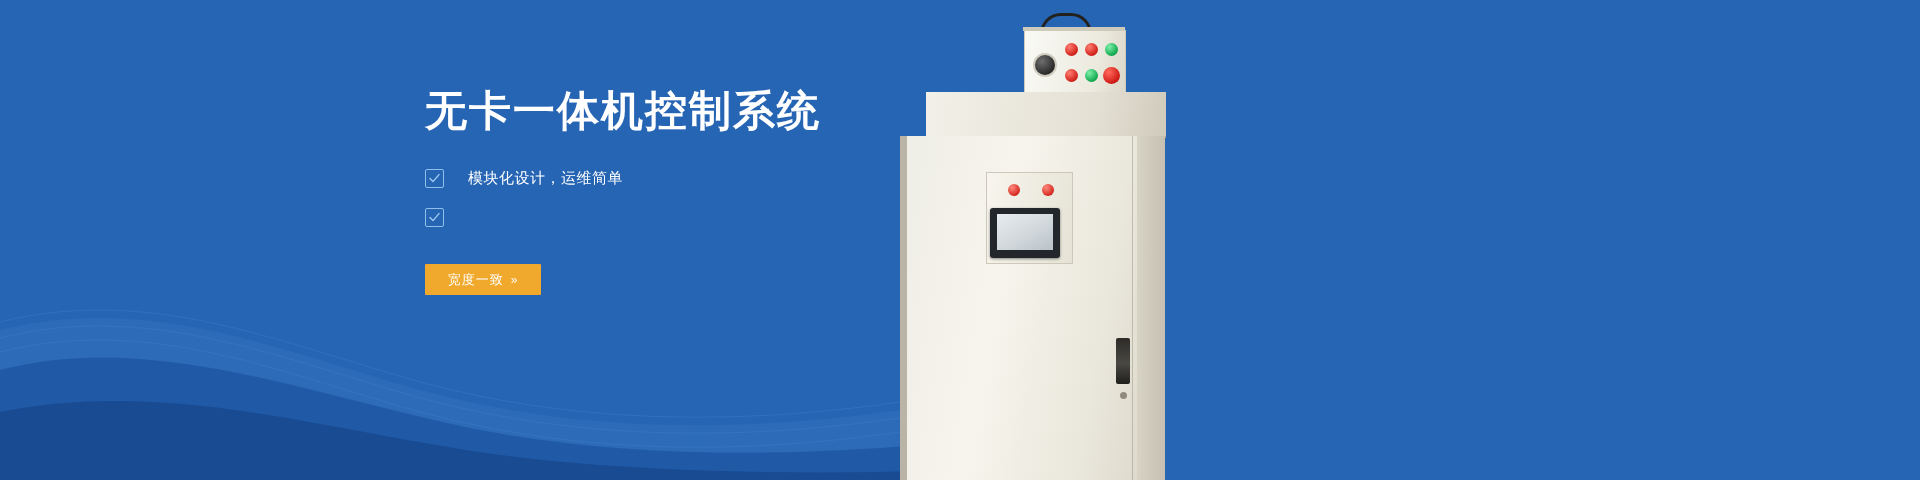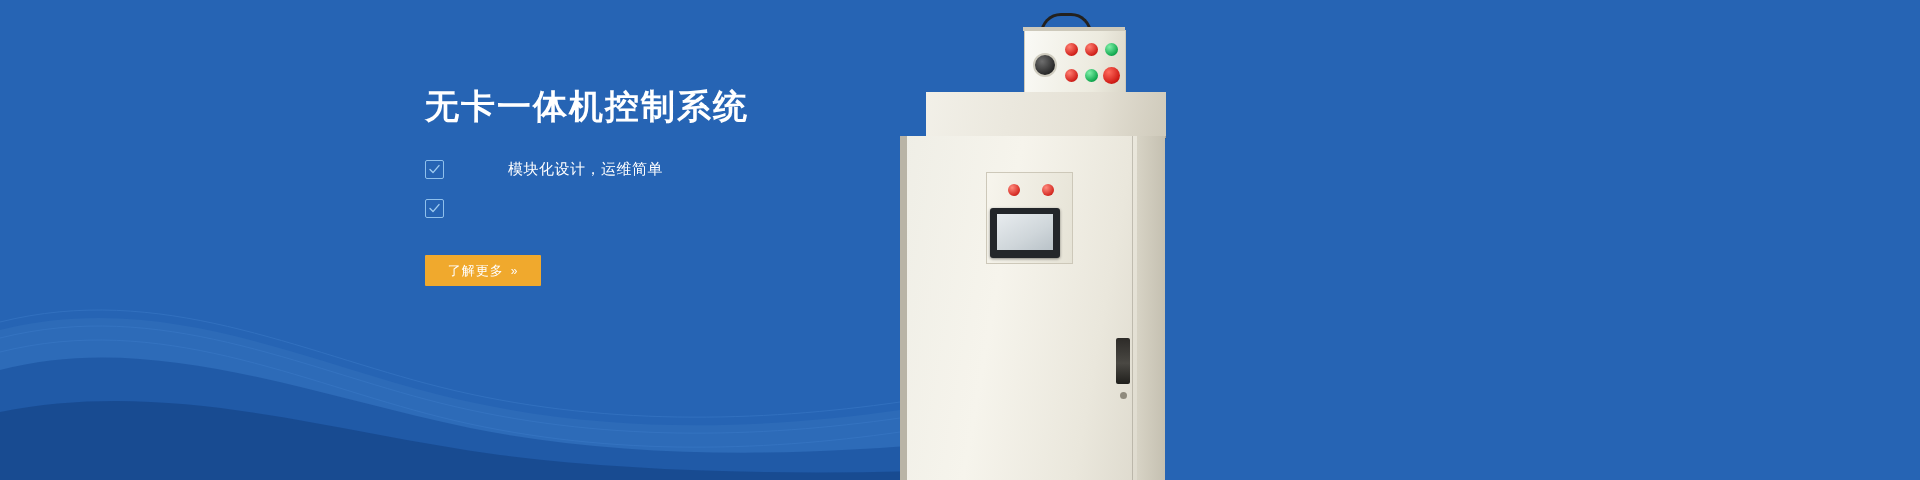--- a/index.html
+++ b/index.html
@@ -12,26 +12,26 @@
     position:relative;width:1920px;height:480px;overflow:hidden;
     background:#2664b4;
   }
   
   .waves{position:absolute;left:0;bottom:0;width:1100px;height:300px;pointer-events:none;}
   .waves svg{display:block;width:100%;height:100%;}
 
   
   .content{position:absolute;left:425px;top:88px;width:560px;}
   .hero-title{
-    font-size:34px;font-weight:bold;color:#ffffff;letter-spacing:2px;
+    font-size:42px;font-weight:bold;color:#ffffff;letter-spacing:2px;
     line-height:1.1;margin:0 0 34px 0;white-space:nowrap;
   }
   .feature-list{list-style:none;margin:0;padding:0;}
   .feature-item{
-    display:flex;align-items:center;margin-bottom:19px;height:20px;gap:40px;
+    display:flex;align-items:center;margin-bottom:19px;height:20px;
   }
   .check-box{
     width:17px;height:17px;flex:0 0 17px;margin-right:24px;
     border:1px solid #8fc0ec;border-radius:2px;
     display:flex;align-items:center;justify-content:center;
   }
   .check-box svg{display:block;}
   .feature-text{
     font-size:15px;color:#ffffff;line-height:20px;white-space:nowrap;
     letter-spacing:0.5px;
@@ -172,21 +172,21 @@
         <span class="check-box">
           <svg width="13" height="13" viewBox="0 0 13 13">
             <path d="M2 6.6 L5 9.6 L11 2.6" stroke="#9ecbf0" stroke-width="1.4" fill="none" stroke-linecap="round" stroke-linejoin="round"></path>
           </svg>
         </span>
       </li>
 
     </ul>
 
     <button class="more-btn">
-      <span>了解更多</span>
+      <span>宽度一致</span>
       <span class="chev">»</span>
     </button>
 
   </div>
 
   <div class="photo">
 
     <div class="cable"></div>
 
     <div class="panel-box">

